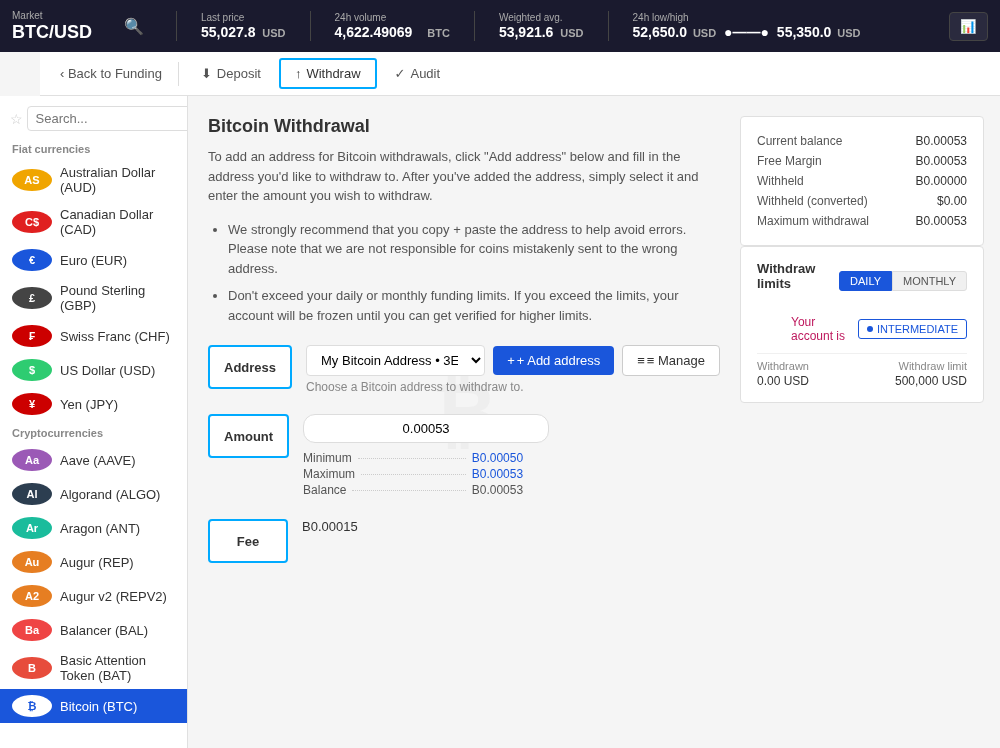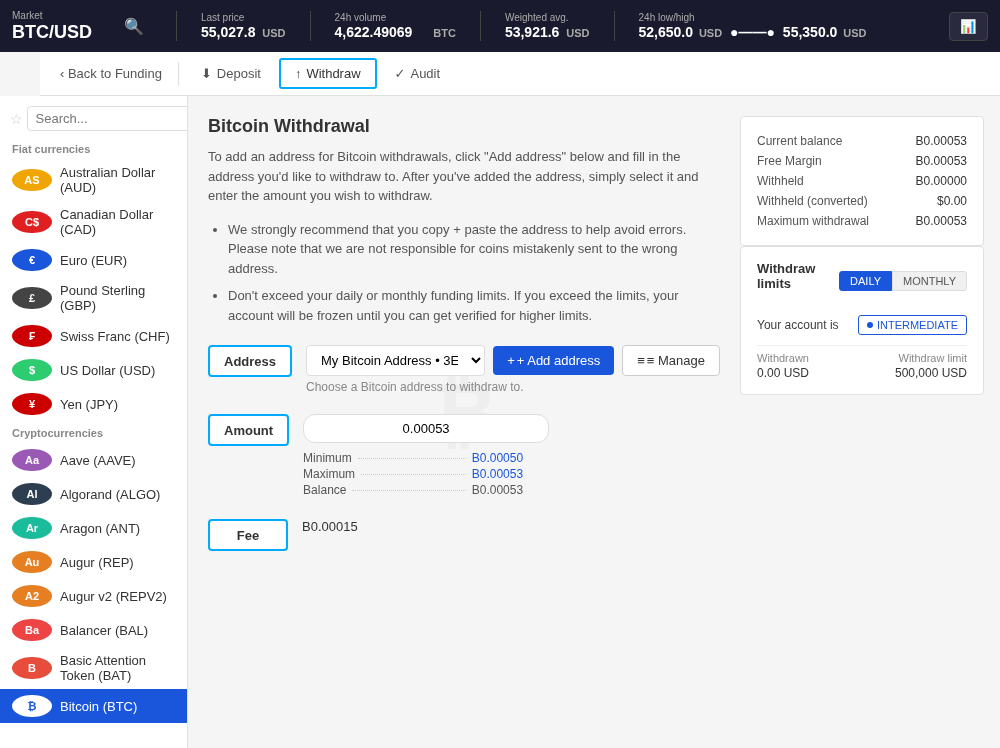--- a/index.html
+++ b/index.html
@@ -96,21 +96,21 @@
     .bullet-list li { font-size: 13px; color: #555; margin-bottom: 8px; line-height: 1.5; }
 
     
     .form-row {
       display: flex; align-items: flex-start; gap: 14px; margin-bottom: 20px;
     }
     .form-label-box {
       border: 2px solid #00aaff; border-radius: 4px;
       padding: 6px 14px; font-size: 13px; font-weight: 600;
       color: #333; min-width: 80px; text-align: center;
-      background: #fff; flex-shrink: 0; height: 32px; display: flex; align-items: center; justify-content: center;
+      background: #fff; flex-shrink: 0; height: 44px; display: flex; align-items: center; justify-content: center;
     }
     .form-right { flex: 1; }
     .address-select {
       width: 100%; max-width: 340px;
       border: 1px solid #ddd; border-radius: 4px;
       padding: 6px 10px; font-size: 13px;
       background: #fff; cursor: pointer;
       appearance: auto;
     }
     .address-hint { font-size: 12px; color: #888; margin-top: 4px; }
@@ -188,21 +188,21 @@
     <span class="market-value">
       <span>55,027.8</span>
       <span style="font-size:11px;color:#aaa;margin-left:3px;">USD</span>
     </span>
   </div>
   <div class="market-divider"></div>
   <div class="market-section">
     <span class="market-label">24h volume</span>
     <span class="market-value">
       <span>4,622.49069</span>
-      <span style="font-size:11px;color:#aaa;margin-left:17px;text-align:center;">BTC</span>
+      <span style="font-size:11px;color:#aaa;margin-left:11px;text-align:center;">BTC</span>
     </span>
   </div>
   <div class="market-divider"></div>
   <div class="market-section">
     <span class="market-label">Weighted avg.</span>
     <span class="market-value">
       <span>53,921.6</span>
       <span style="font-size:11px;color:#aaa;margin-left:3px;">USD</span>
     </span>
   </div>
@@ -408,21 +408,21 @@
       <div class="panel-card">
         <div class="limit-header">
           <span class="panel-title">Withdraw limits</span>
           <div class="limit-tabs">
             <button class="limit-tab active">DAILY</button>
             <button class="limit-tab">MONTHLY</button>
           </div>
         </div>
 
         <div class="account-row">
-          <span style="font-size:12px;color:#404040;">Your account is</span>
+          <span style="font-size:12px;color:#be185d;margin-left:34px;">Your account is</span>
           <div class="intermediate-badge">
             <span class="badge-dot"></span>
             <span>INTERMEDIATE</span>
           </div>
         </div>
 
         <div class="withdrawn-row">
           <span>Withdrawn</span>
           <span>Withdraw limit</span>
         </div>

